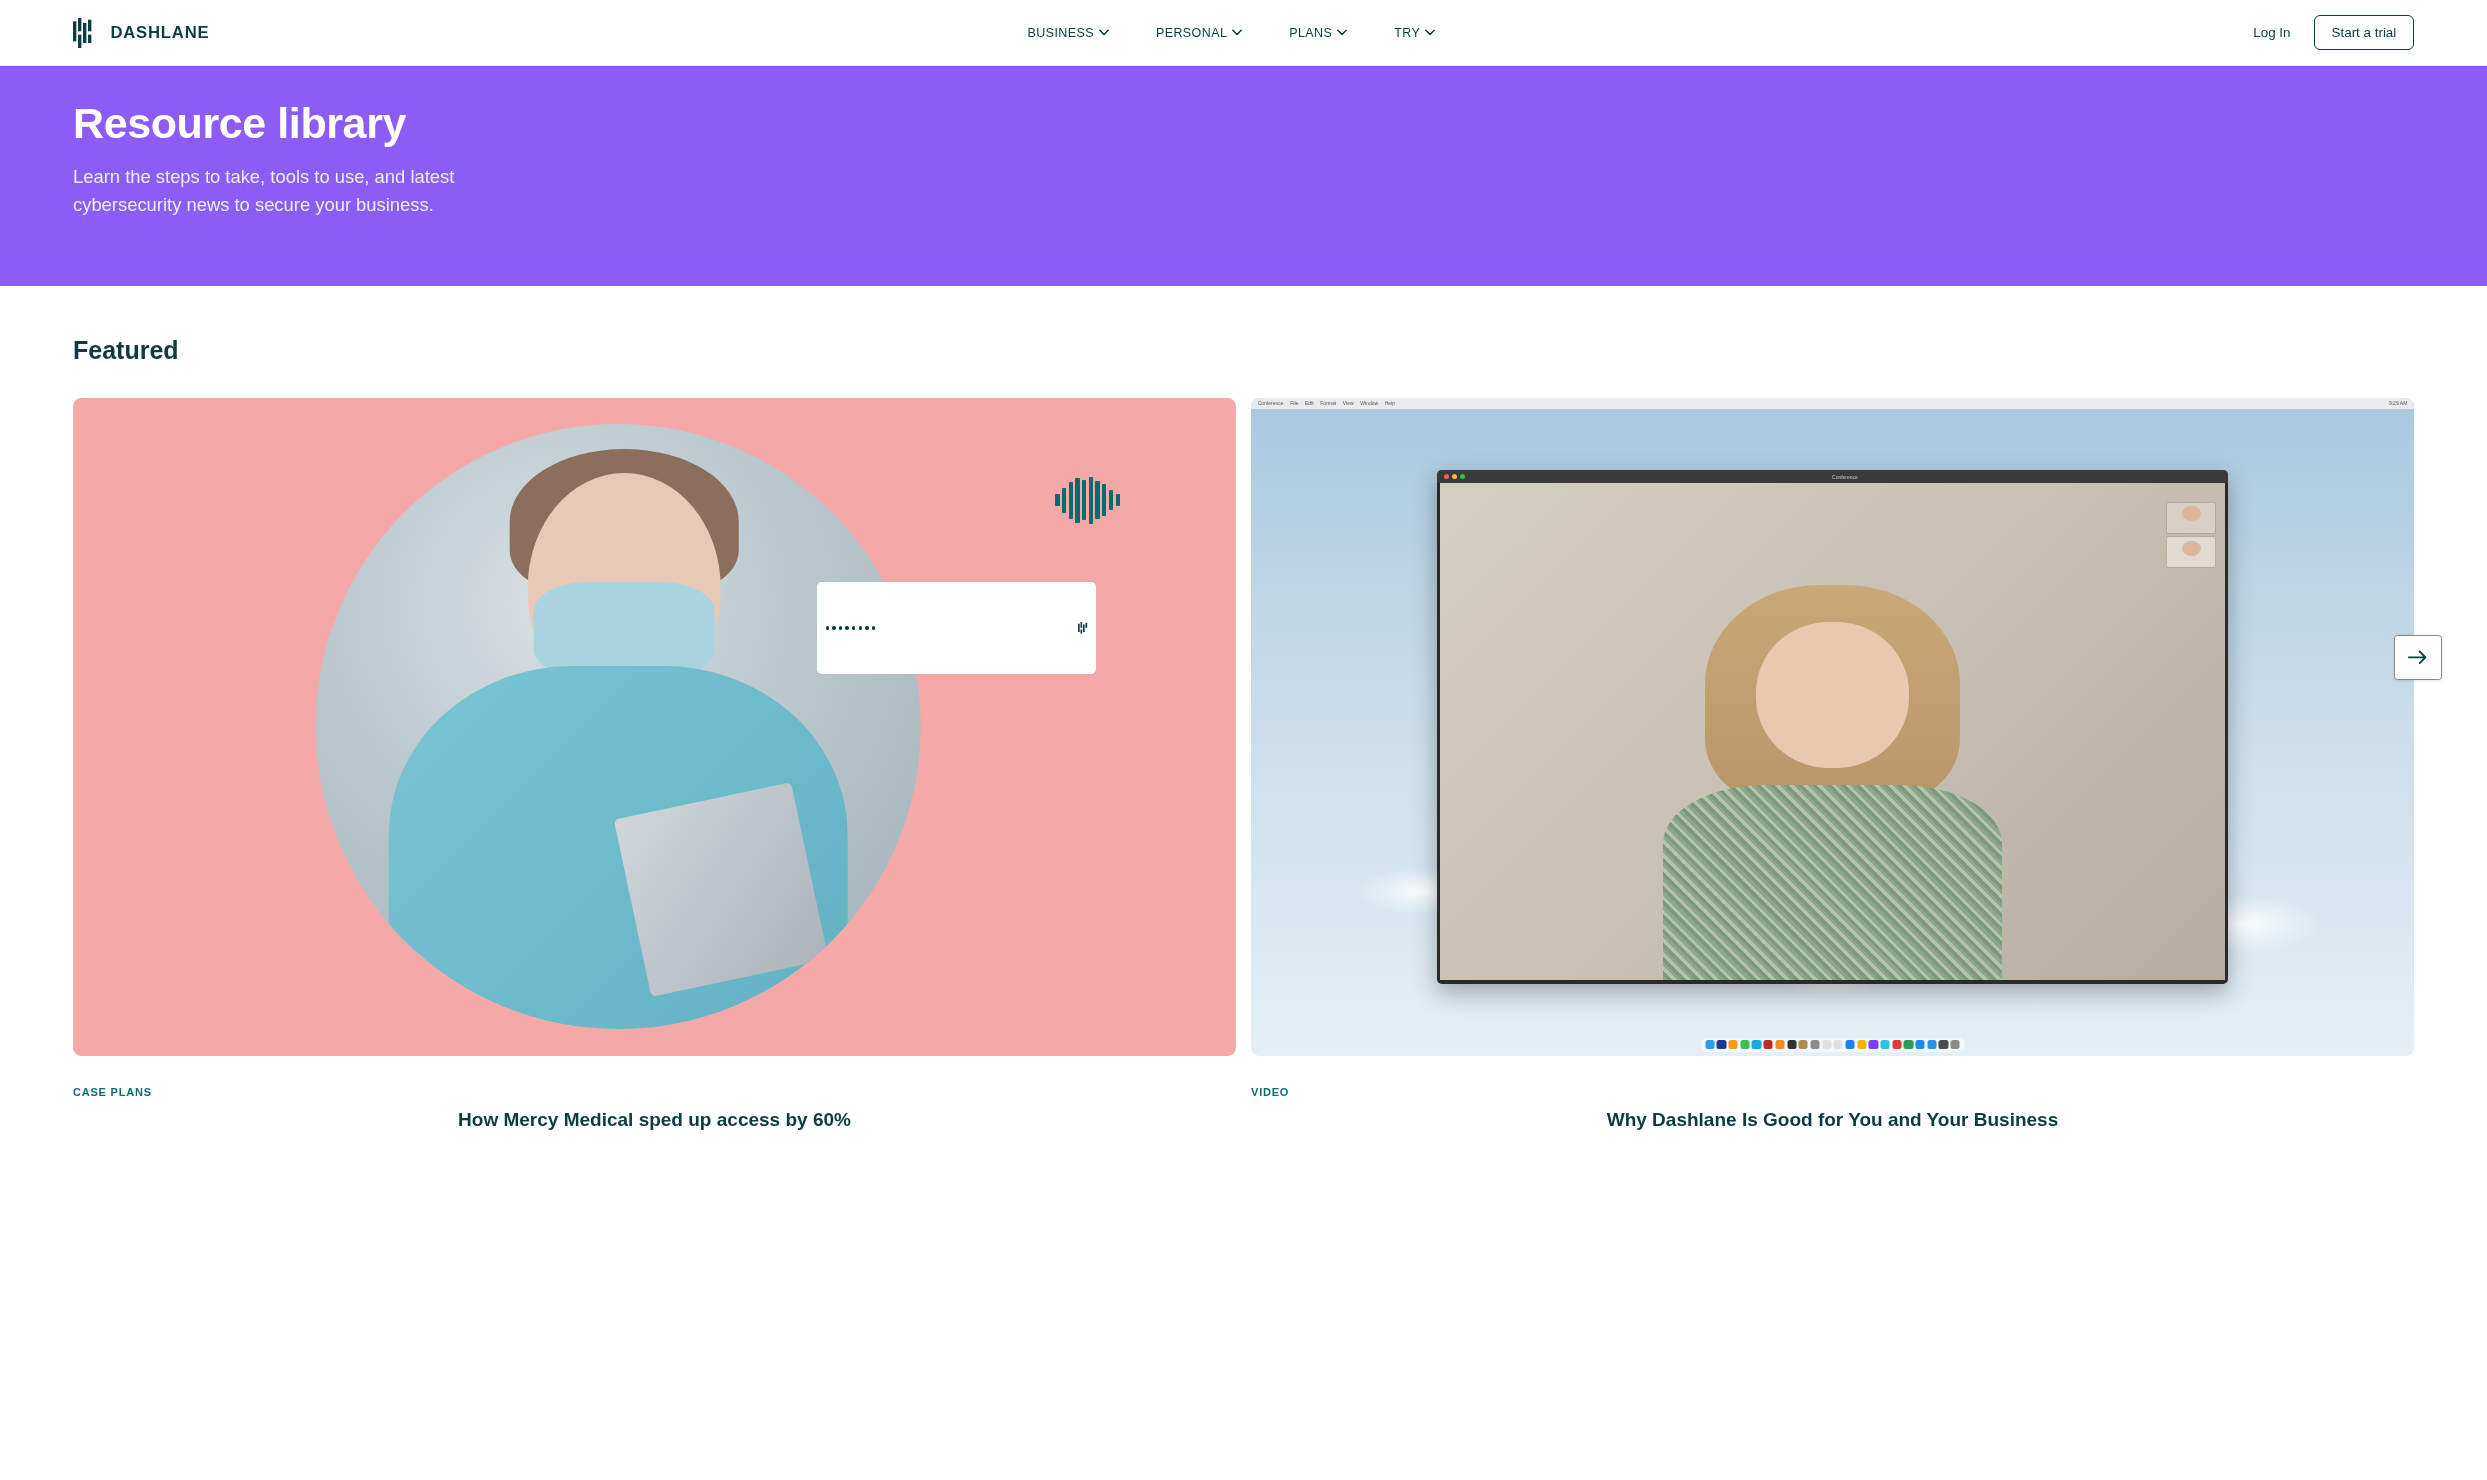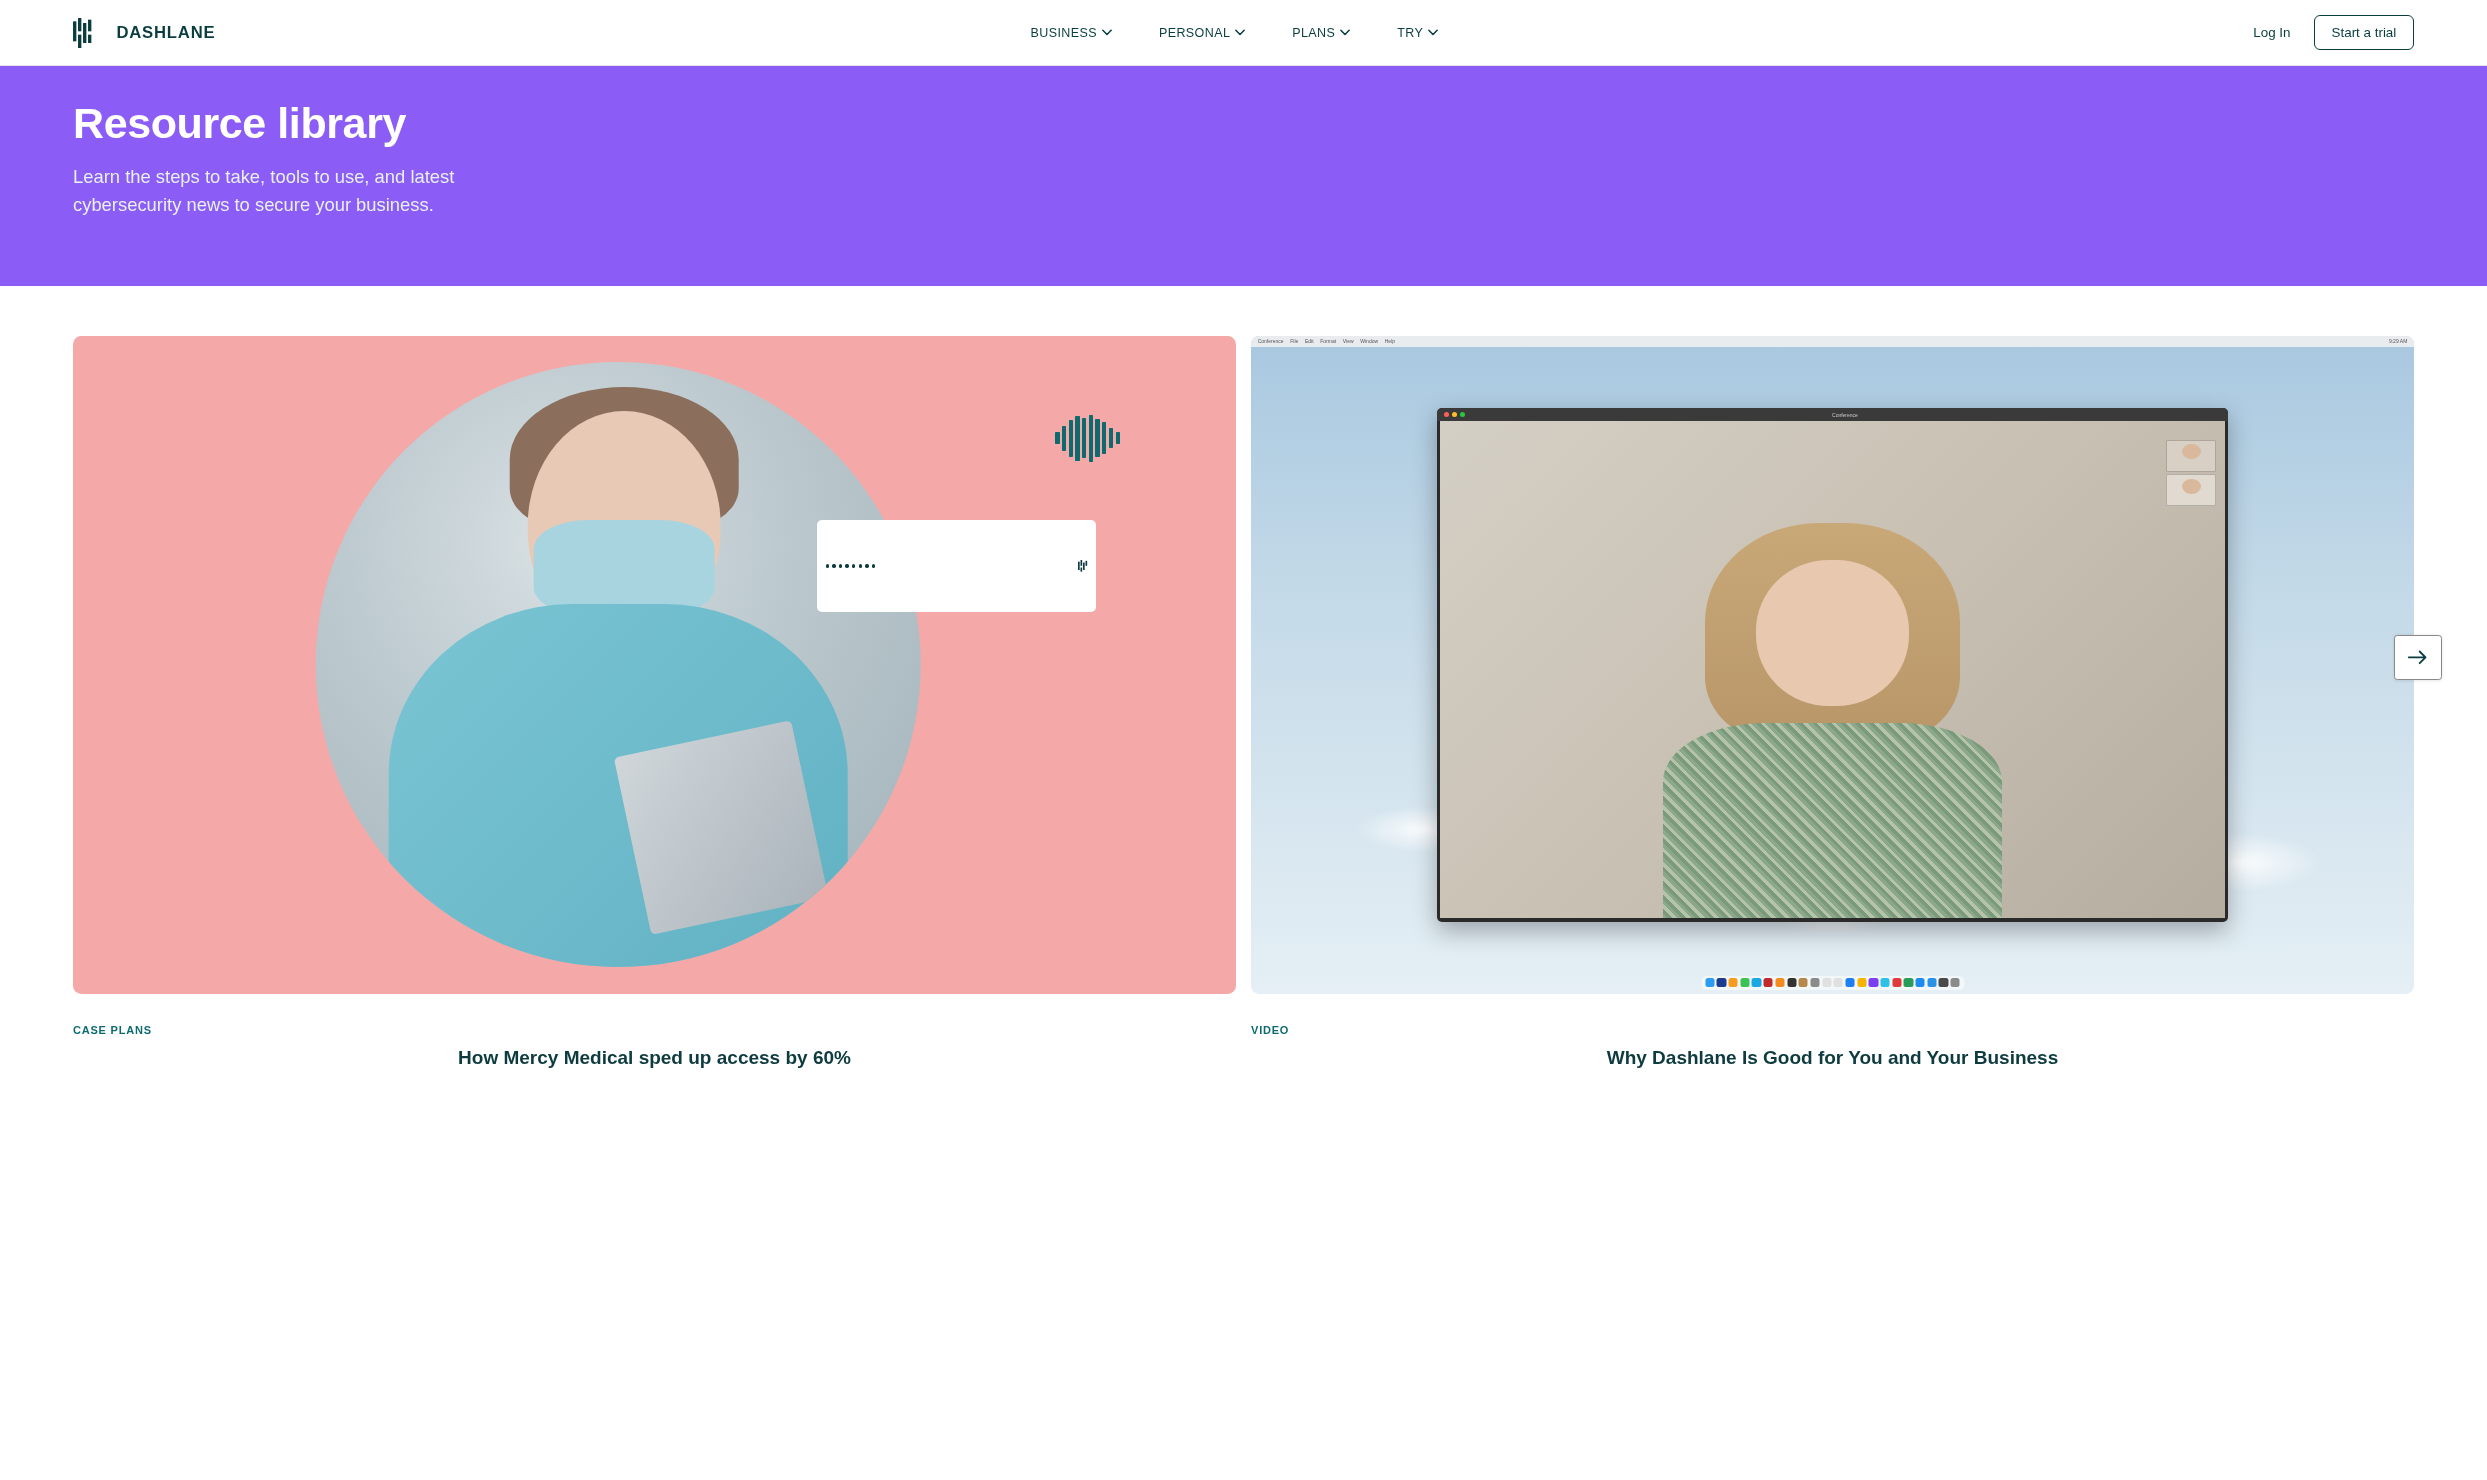--- a/index.html
+++ b/index.html
@@ -7,21 +7,21 @@
 
 .nav {
   display: flex;
   align-items: center;
   justify-content: space-between;
   padding: 15px 73px;
   border-bottom: 0.8px solid #e5e5e5;
   background: #fff;
 }
 .nav-left { display: flex; align-items: center; }
-.logo { display: flex; align-items: center; gap: 20px; }
+.logo { display: flex; align-items: center; gap: 14px; }
 .logo-icon { width: 23.4px; height: 30px; }
 .logo-text { font-weight: 800; font-size: 16.7px; letter-spacing: 0.8px; color: #0a3d3f; }
 .nav-center { display: flex; gap: 47px; }
 .nav-item { display: flex; align-items: center; gap: 5px; font-size: 12.5px; font-weight: 500; letter-spacing: 0.4px; color: #0a3d3f; cursor: pointer; }
 .nav-right { display: flex; align-items: center; gap: 23.4px; justify-content: center; }
 .login-link { font-size: 13.4px; font-weight: 500; color: #0a3d3f; cursor: pointer; }
 .trial-button { border: 1.3px solid #0a3d3f; border-radius: 6px; padding: 9.2px 16.7px; font-size: 13.4px; font-weight: 500; color: #0a3d3f; background: #fff; cursor: pointer; }
 
 .hero {
   background: #8b5cf6;
@@ -330,20 +330,21 @@
     <button class="trial-button">Start a trial</button>
   </div>
 </nav>
 
 <section class="hero">
   <h1 class="hero-title">Resource library</h1>
   <p class="hero-sub">Learn the steps to take, tools to use, and latest cybersecurity news to secure your business.</p>
 </section>
 
 <section class="content">
+  <h2 class="section-title">Featured</h2>
 
   <div class="cards">
 
     <article class="card">
       <div class="card-image card-image-1">
         <div class="nurse-circle">
           <div class="nurse-hair"></div>
           <div class="nurse-head"></div>
           <div class="nurse-mask"></div>
           <div class="nurse-body"></div>

